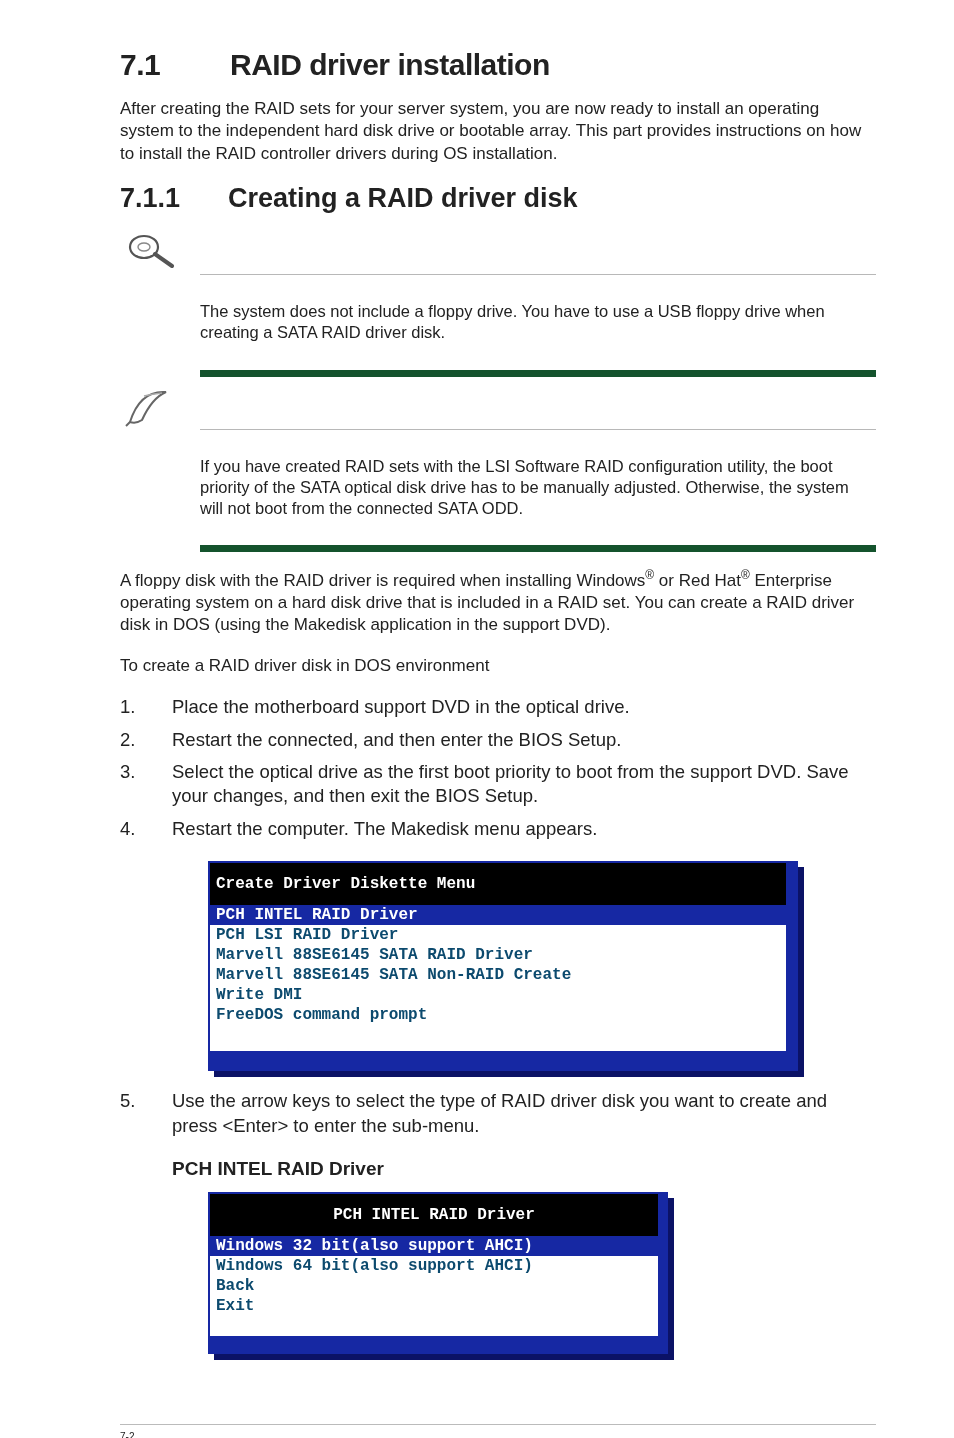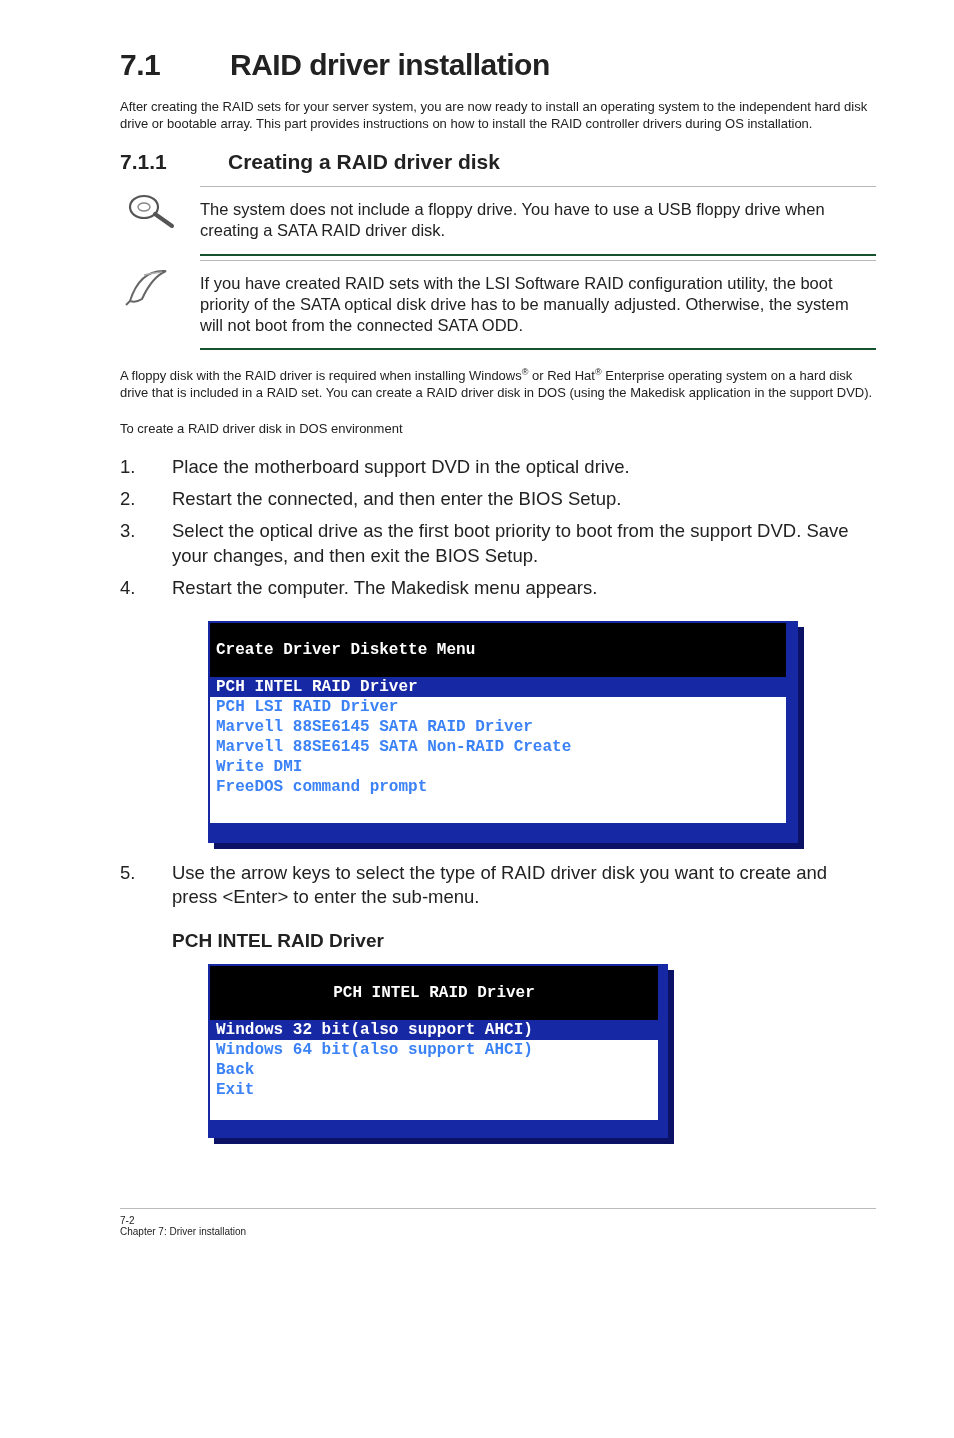--- a/index.html
+++ b/index.html
@@ -1,35 +1,35 @@
 <!DOCTYPE html>
 <html><head>
 <meta charset="utf-8">
 <style>
   * { box-sizing: border-box; margin: 0; padding: 0; }
   html, body { width: 954px; background: #fff; font-family: Arial, Helvetica, sans-serif; color: #222; }
   .page { padding: 48px 78px 40px 120px; }
   h1.section-title { font-size: 30px; font-weight: bold; margin-bottom: 16px; letter-spacing: -0.5px; }
   h1.section-title .secnum { display: inline-block; width: 110px; }
-  p.body { font-size: 13px; line-height: 1.32; margin-bottom: 18px; }
-  h2.subsection { font-size: 21px; font-weight: bold; margin: 14px 0 12px 0; }
+  p.body { font-size: 17px; line-height: 1.32; margin-bottom: 18px; }
+  h2.subsection { font-size: 27px; font-weight: bold; margin: 14px 0 12px 0; }
   h2.subsection .subnum { display: inline-block; width: 108px; }
   .note-row { display: flex; align-items: flex-start; gap: 22px; margin: 4px 0 2px 0; }
   .note-icon { width: 58px; height: 50px; flex: 0 0 58px; display:flex; align-items:center; justify-content:center; }
-  .note-body { flex: 1; font-size: 16.5px; line-height: 1.28; padding: 12px 0; border-top: 1px solid #b8b8b8; border-bottom: 2px solid #14532d; }
+  .note-body { flex: 1; font-size: 16.5px; line-height: 1.28; padding: 26px 0; border-top: 1px solid #b8b8b8; border-bottom: 7px solid #14532d; margin-top: 48px; }
   sup { font-size: 0.7em; }
   ol.steps { list-style: none; margin: 6px 0 20px 0; }
   ol.steps > li { display: flex; font-size: 18.5px; line-height: 1.32; margin-bottom: 8px; }
   ol.steps > li .num { flex: 0 0 52px; }
   ol.steps > li .txt { flex: 1; }
   .console-outer { margin: 12px 0 18px 88px; width: 590px; background: #1628a3; padding: 2px 12px 20px 2px; box-shadow: 6px 6px 0 #0b1266; }
   .console-inner { background: #fff; margin: 0; }
-  .console-header { background: #000; color: #fff; font-family: "Courier New", monospace; font-size: 16px; font-weight: bold; padding: 18px 6px; }
+  .console-header { background: #000; color: #fff; font-family: "Courier New", monospace; font-size: 16px; font-weight: bold; padding: 12px 6px; }
   .console-selected { background: #1628a3; color: #fff; font-family: "Courier New", monospace; font-size: 16px; font-weight: bold; padding: 1px 6px; }
-  .console-line { color: #3b82f6; font-family: "Courier New", monospace; font-size: 16px; font-weight: bold; padding: 0 6px; line-height: 1.25; }
+  .console-line { color: #0c4a6e; font-family: "Courier New", monospace; font-size: 16px; font-weight: bold; padding: 0 6px; line-height: 1.25; }
   .console-pad { height: 26px; }
   .console-outer.small { width: 460px; margin-left: 88px; padding: 2px 10px 18px 2px; }
   .subhead { font-size: 19px; font-weight: bold; margin: 8px 0 10px 52px; }
   .footer { display:flex; justify-content: space-between; font-size: 10px; margin-top: 70px; padding-top: 6px; border-top: 1px solid #bbb; flex-direction: column; }
   svg { display:block; }
 </style>
 </head>
 <body>
 
 <div class="page">

